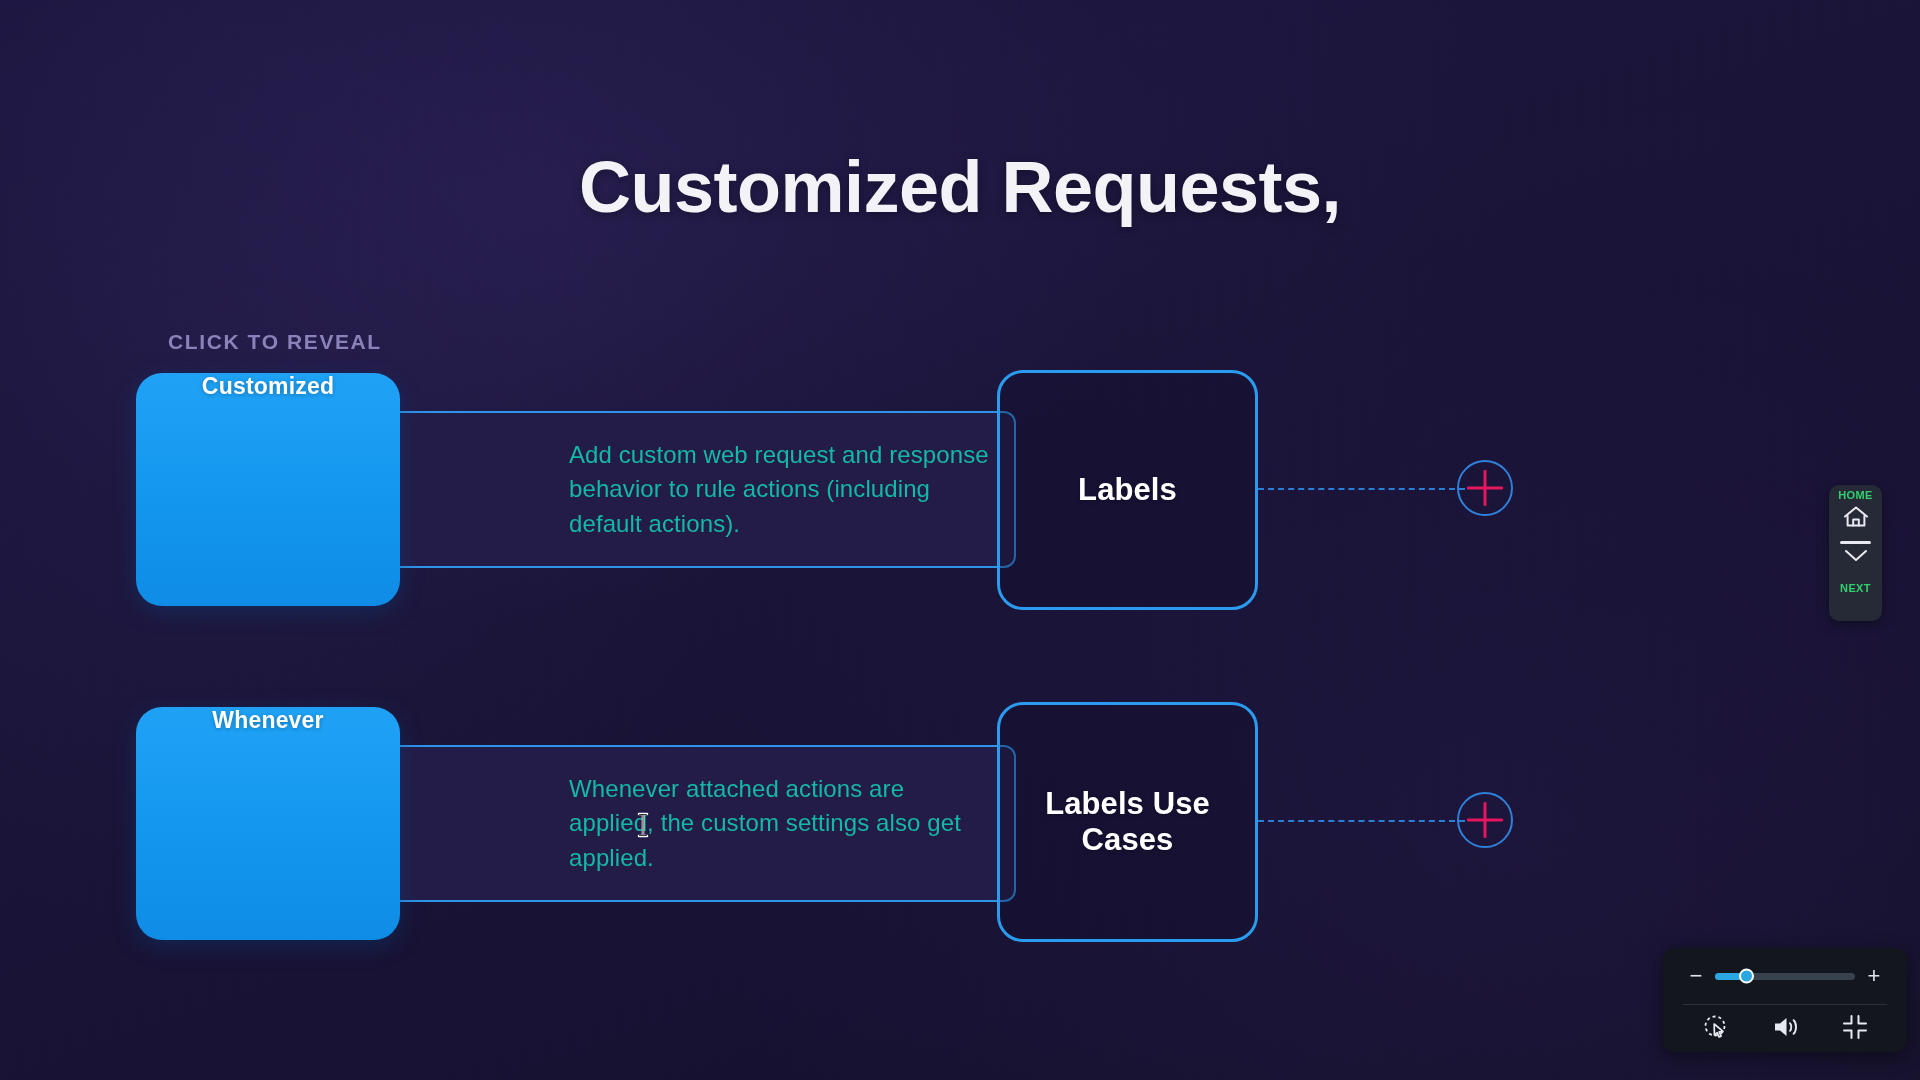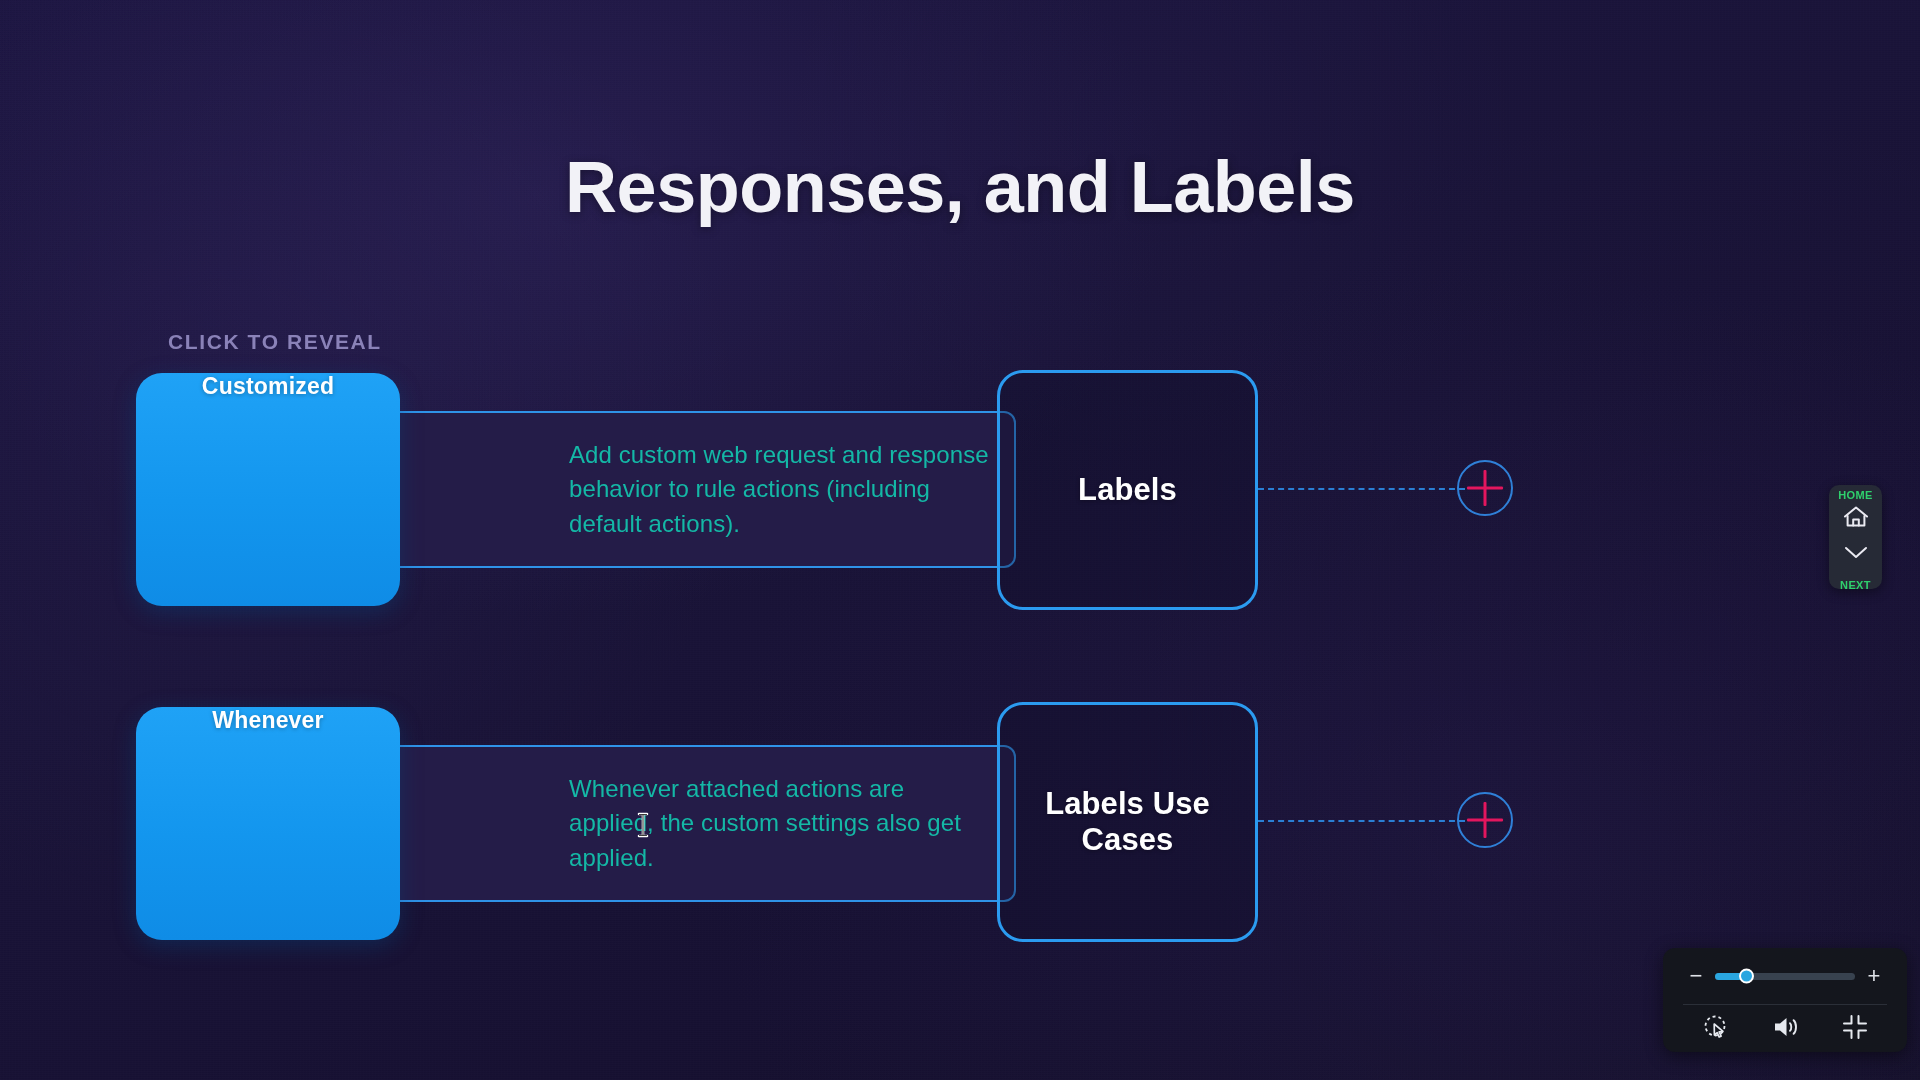--- a/index.html
+++ b/index.html
@@ -188,21 +188,21 @@
     width: 36px;
     transform: translateY(-50%);
   }
 
   
   #side-nav {
     position: absolute;
     left: 1829px;
     top: 485px;
     width: 53px;
-    height: 104px;
+    height: 136px;
     background: #262a36;
     border-radius: 10px;
     box-shadow: 0 3px 12px rgba(0,0,0,0.4);
     display: flex;
     flex-direction: column;
     align-items: center;
     padding-top: 5px;
     box-sizing: border-box;
   }
   .nav-word {
@@ -313,21 +313,21 @@
   }
 </style>
 </head>
 <body>
 
 <div id="stage">
 
   <div id="noise"></div>
 
   <h1 id="title">
-    <span class="line">Responses, and Labels</span>
+    <span class="line">Customized Requests,</span>
   </h1>
 
   <div id="click-hint">CLICK TO REVEAL</div>
 
   <div class="reveal-row" id="row-1">
     <div class="reveal-panel">
       <div class="reveal-panel-text">Add custom web request and response behavior to rule actions (including default actions).</div>
     </div>
     <div class="reveal-card">
       <span class="reveal-card-label">Customized</span>

